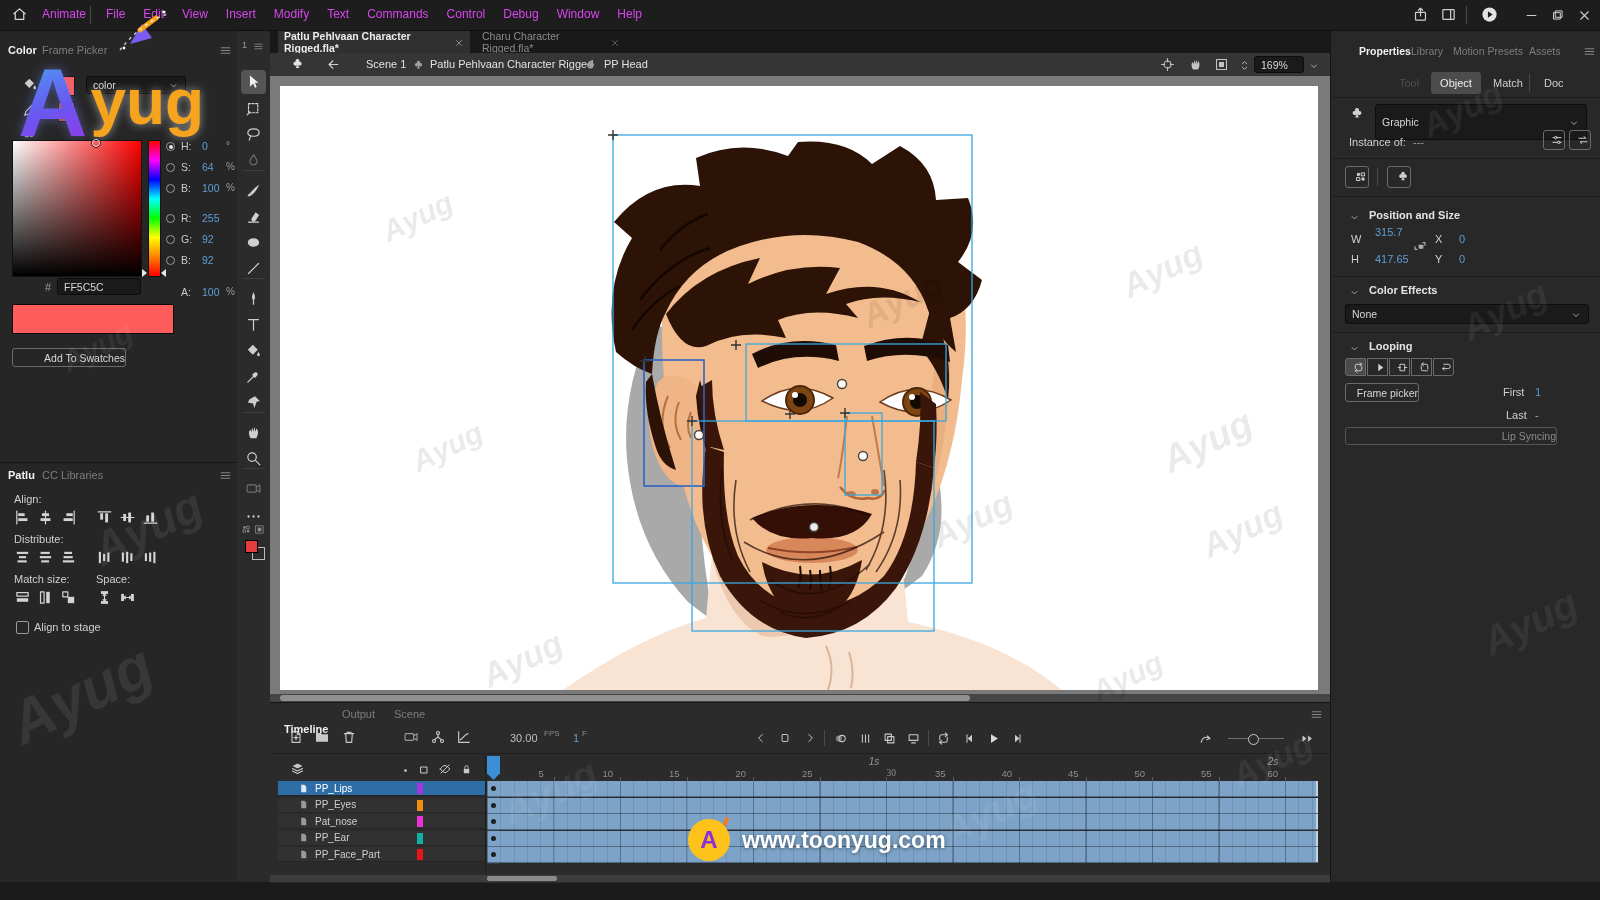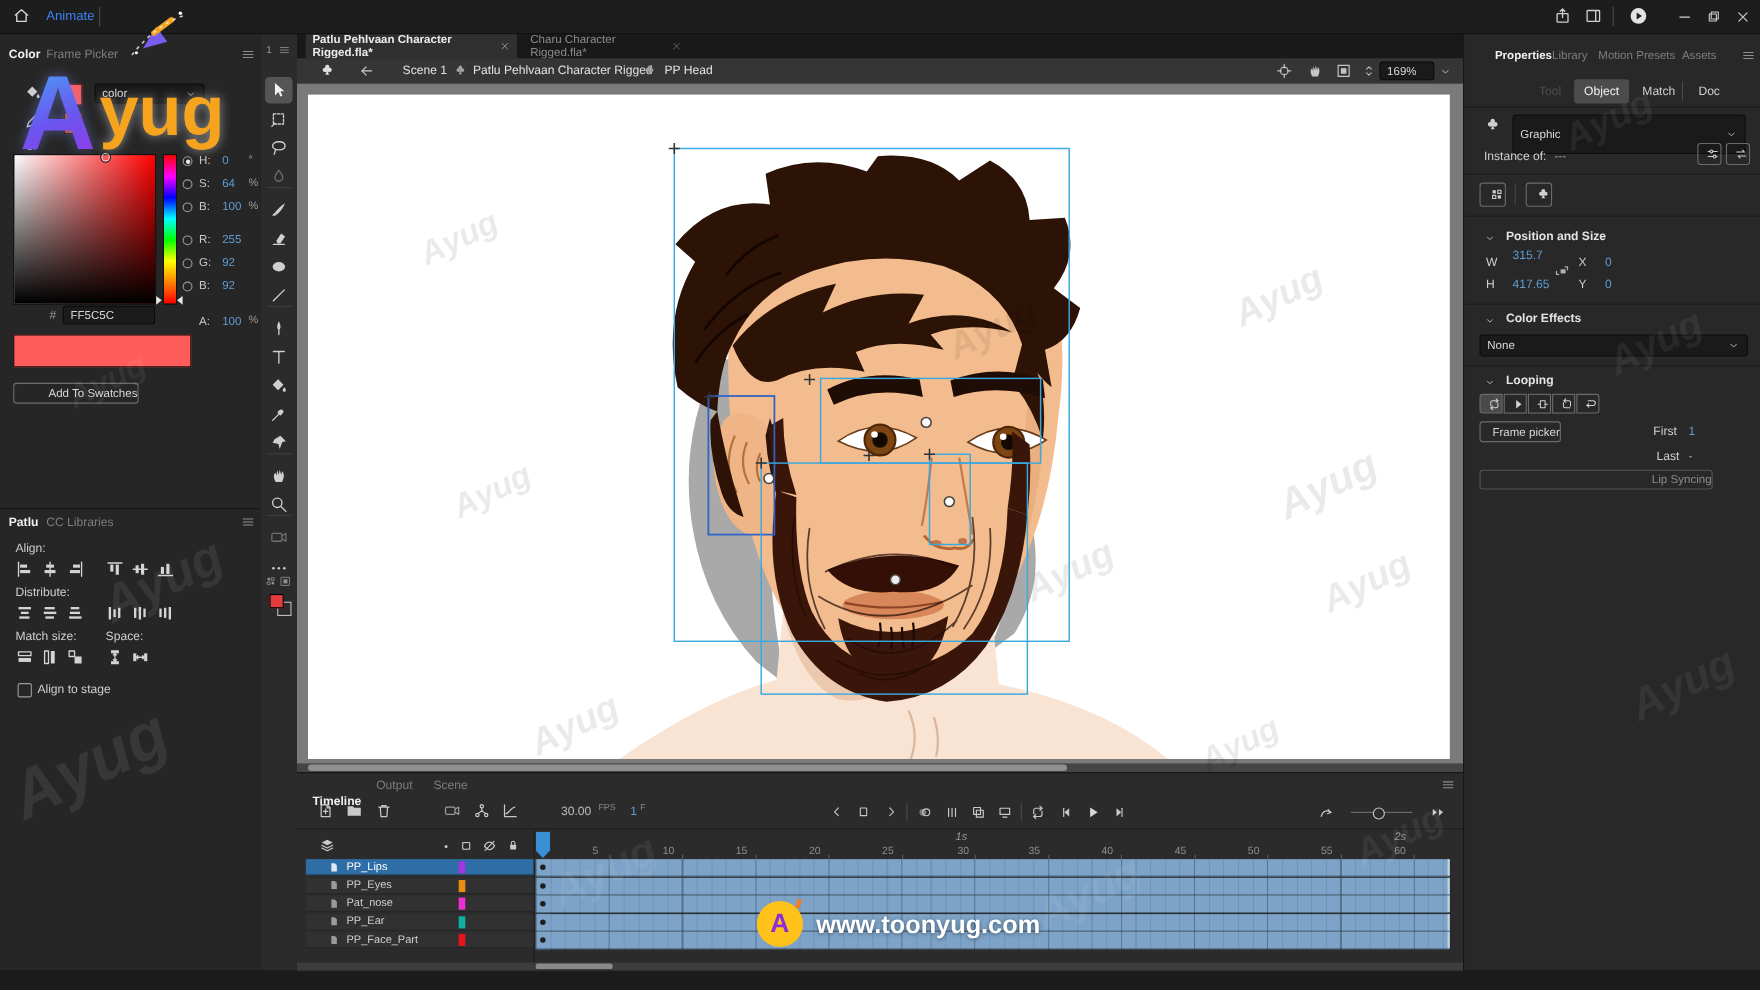--- a/index.html
+++ b/index.html
@@ -5,21 +5,21 @@
   html,body{margin:0;padding:0}
   body{width:1600px;height:900px;overflow:hidden;background:#1b1b1b;position:relative;
        font-family:"Liberation Sans","DejaVu Sans",sans-serif;color:#cfcfcf;font-size:11px;}
   .abs{position:absolute}
   .row{display:flex;align-items:center}
   .ic{display:inline-block;vertical-align:middle}
   .dim{opacity:.45}
   .sep-v{width:1px;background:#4a4a4a}
   .panel-tab-active{color:#f0f0f0;font-weight:bold}
   .panel-tab{color:#7d7d7d}
-  .menu-item{color:#3b82f6;font-size:12px;padding:0 8px;cursor:default}
+  .menu-item{color:#d946ef;font-size:12px;padding:0 8px;cursor:default}
   .crumb{color:#e2e2e2;font-size:11px}
   .field{background:#1a1a1a;border:1px solid #0c0c0c;border-radius:3px;color:#d8d8d8;
          font-size:10.5px;display:flex;align-items:center;padding:0 6px;box-sizing:border-box}
   .btn{border:1px solid #6b6b6b;border-radius:3px;color:#d8d8d8;font-size:10.5px;
        display:flex;align-items:center;justify-content:flex-end;box-sizing:border-box;background:transparent}
   .vblue{color:#5f9dd2}
   .sec-title{color:#e3e3e3;font-weight:bold;font-size:11px}
   .wm{position:absolute;font-weight:bold;font-style:italic;pointer-events:none;white-space:nowrap;z-index:40}
   .tool{position:absolute;left:4px;width:25px;height:24px;display:flex;align-items:center;justify-content:center;border-radius:4px}
   .tool.active{background:#555}
@@ -30,20 +30,33 @@
 </head>
 <body>
 
 <div class="abs" style="left:0;top:0;width:1600px;height:30px;background:#1d1d1d;border-bottom:1px solid #111;z-index:30">
   <span class="abs" style="left:11px;top:6px"><svg width="17" height="17" viewBox="0 0 24 24" style="color:#d8d8d8" fill="none" stroke="currentColor" stroke-width="1.7" stroke-linecap="round" stroke-linejoin="round" class="ic">
         <path d="M4 11 12 4l8 7"></path>
         <path d="M6 10v9h12v-9"></path>
       </svg></span>
   <span class="abs menu-item" style="left:34px;top:7px">Animate</span>
   <span class="abs sep-v" style="left:90px;top:6px;height:18px"></span>
+  <span class="abs row" id="menu-items" style="left:98px;top:7px;gap:2px">
+      <span class="menu-item">File</span>
+      <span class="menu-item">Edit</span>
+      <span class="menu-item">View</span>
+      <span class="menu-item">Insert</span>
+      <span class="menu-item">Modify</span>
+      <span class="menu-item">Text</span>
+      <span class="menu-item">Commands</span>
+      <span class="menu-item">Control</span>
+      <span class="menu-item">Debug</span>
+      <span class="menu-item">Window</span>
+      <span class="menu-item">Help</span>
+    </span>
   <span class="abs" style="left:1412px;top:6px"><svg width="17" height="17" viewBox="0 0 24 24" style="color:#cfcfcf" fill="none" stroke="currentColor" stroke-width="1.7" stroke-linecap="round" stroke-linejoin="round" class="ic">
         <rect x="5" y="9" width="14" height="11" rx="1"></rect>
         <path d="M12 14V3M9 6l3-3 3 3"></path>
       </svg></span>
   <span class="abs" style="left:1440px;top:6px"><svg width="17" height="17" viewBox="0 0 24 24" style="color:#cfcfcf" fill="none" stroke="currentColor" stroke-width="1.7" stroke-linecap="round" stroke-linejoin="round" class="ic">
         <rect x="4" y="5" width="16" height="14" rx="1"></rect>
         <path d="M15 5v14"></path>
       </svg></span>
   <span class="abs sep-v" style="left:1466px;top:6px;height:18px"></span>
   <span class="abs" style="left:1480px;top:5px"><svg width="19" height="19" viewBox="0 0 24 24" style="color:#e6e6e6" fill="none" stroke="currentColor" stroke-width="1.7" stroke-linecap="round" stroke-linejoin="round" class="ic">
@@ -788,21 +801,21 @@
       <span class="abs" style="left: 46.2px; top: 13px; width: 16px; text-align: center; color: rgb(143, 143, 143); font-size: 9.5px;">5</span>
       <div class="abs" style="left: 66.5px; top: 22px; width: 1px; height: 4px; background: rgb(92, 92, 92);"></div>
       <span class="abs" style="left: 112.7px; top: 13px; width: 16px; text-align: center; color: rgb(143, 143, 143); font-size: 9.5px;">10</span>
       <div class="abs" style="left: 133px; top: 22px; width: 1px; height: 4px; background: rgb(92, 92, 92);"></div>
       <span class="abs" style="left: 179.2px; top: 13px; width: 16px; text-align: center; color: rgb(143, 143, 143); font-size: 9.5px;">15</span>
       <div class="abs" style="left: 199.5px; top: 22px; width: 1px; height: 4px; background: rgb(92, 92, 92);"></div>
       <span class="abs" style="left: 245.7px; top: 13px; width: 16px; text-align: center; color: rgb(143, 143, 143); font-size: 9.5px;">20</span>
       <div class="abs" style="left: 266px; top: 22px; width: 1px; height: 4px; background: rgb(92, 92, 92);"></div>
       <span class="abs" style="left: 312.2px; top: 13px; width: 16px; text-align: center; color: rgb(143, 143, 143); font-size: 9.5px;">25</span>
       <div class="abs" style="left: 332.5px; top: 22px; width: 1px; height: 4px; background: rgb(92, 92, 92);"></div>
-      <span class="abs" style="left: 378px; top: 13px; width: 16px; text-align: right; color: rgb(143, 143, 143); font-size: 9.5px;">30</span>
+      <span class="abs" style="left: 393px; top: 13px; width: 16px; text-align: right; color: rgb(143, 143, 143); font-size: 9.5px; font-family: Liberation Serif, serif;">30</span>
       <div class="abs" style="left: 399px; top: 22px; width: 1px; height: 4px; background: rgb(92, 92, 92);"></div>
       <span class="abs" style="left: 445.2px; top: 13px; width: 16px; text-align: center; color: rgb(143, 143, 143); font-size: 9.5px;">35</span>
       <div class="abs" style="left: 465.5px; top: 22px; width: 1px; height: 4px; background: rgb(92, 92, 92);"></div>
       <span class="abs" style="left: 511.7px; top: 13px; width: 16px; text-align: center; color: rgb(143, 143, 143); font-size: 9.5px;">40</span>
       <div class="abs" style="left: 532px; top: 22px; width: 1px; height: 4px; background: rgb(92, 92, 92);"></div>
       <span class="abs" style="left: 578.2px; top: 13px; width: 16px; text-align: center; color: rgb(143, 143, 143); font-size: 9.5px;">45</span>
       <div class="abs" style="left: 598.5px; top: 22px; width: 1px; height: 4px; background: rgb(92, 92, 92);"></div>
       <span class="abs" style="left: 644.7px; top: 13px; width: 16px; text-align: center; color: rgb(143, 143, 143); font-size: 9.5px;">50</span>
       <div class="abs" style="left: 665px; top: 22px; width: 1px; height: 4px; background: rgb(92, 92, 92);"></div>
       <span class="abs" style="left: 711.2px; top: 13px; width: 16px; text-align: center; color: rgb(143, 143, 143); font-size: 9.5px;">55</span>

